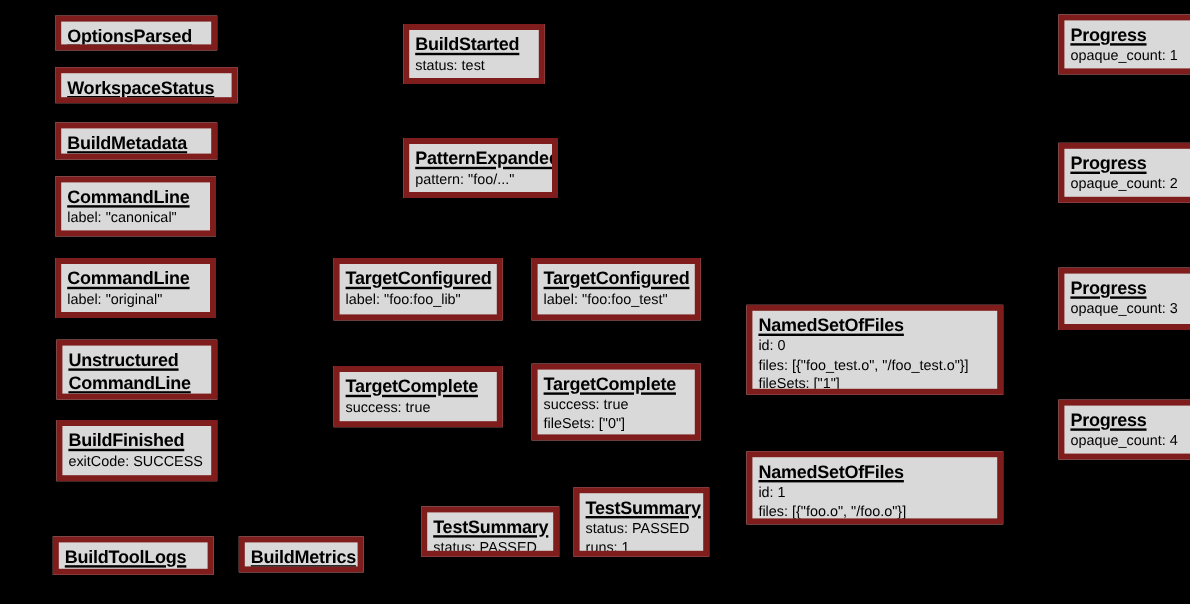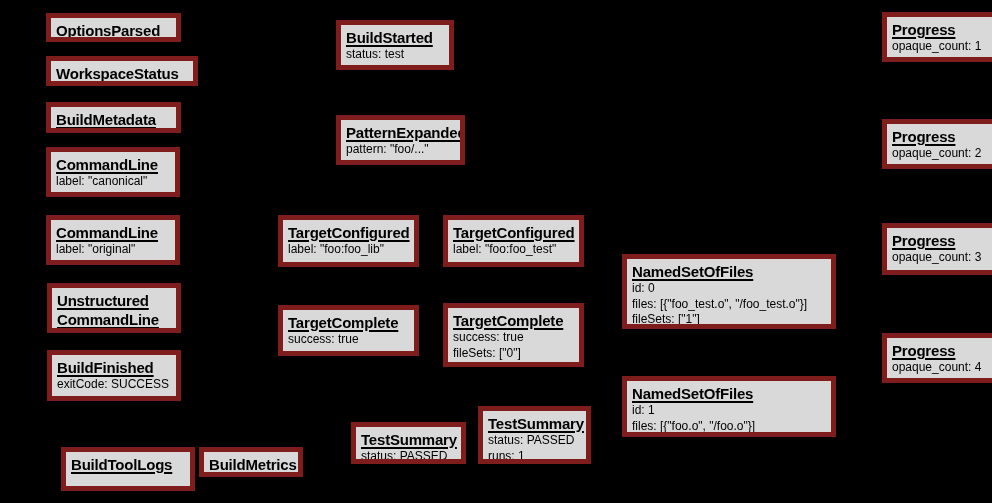--- a/index.html
+++ b/index.html
@@ -65,21 +65,21 @@
 
   <div class="box" style="left:11px;top:283px;width:134px;height:50px">
     <div class="box-title">Unstructured CommandLine</div>
   </div>
 
   <div class="box" style="left:11px;top:350px;width:134px;height:51px">
     <div class="box-title">BuildFinished</div>
     <div class="box-line">exitCode: SUCCESS</div>
   </div>
 
-  <div class="box" style="left:25px;top:447px;width:134px;height:44px">
+  <div class="box" style="left:8px;top:447px;width:134px;height:32px">
     <div class="box-title">BuildToolLogs</div>
   </div>
 
   <div class="box" style="left:163px;top:447px;width:104px;height:30px">
     <div class="box-title">BuildMetrics</div>
   </div>
 
   <div class="box" style="left:300px;top:20px;width:118px;height:50px">
     <div class="box-title">BuildStarted</div>
     <div class="box-line">status: test</div>

